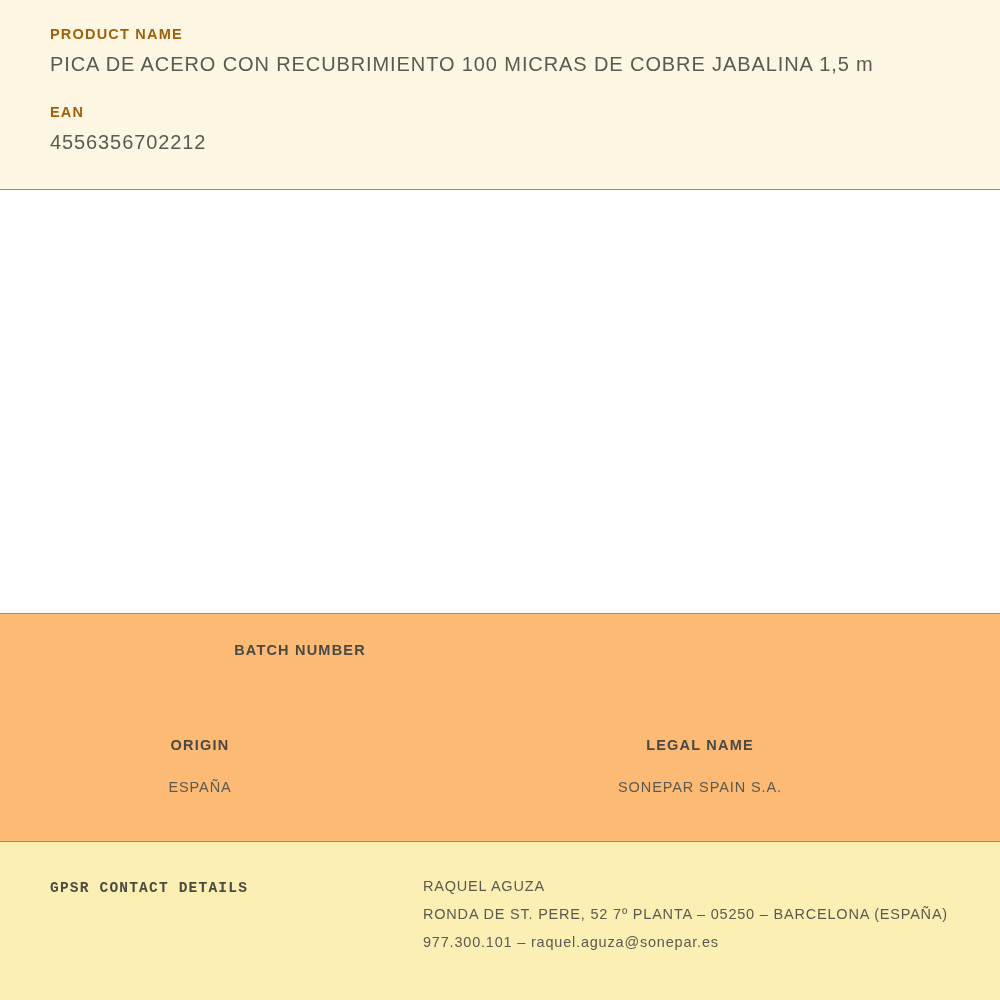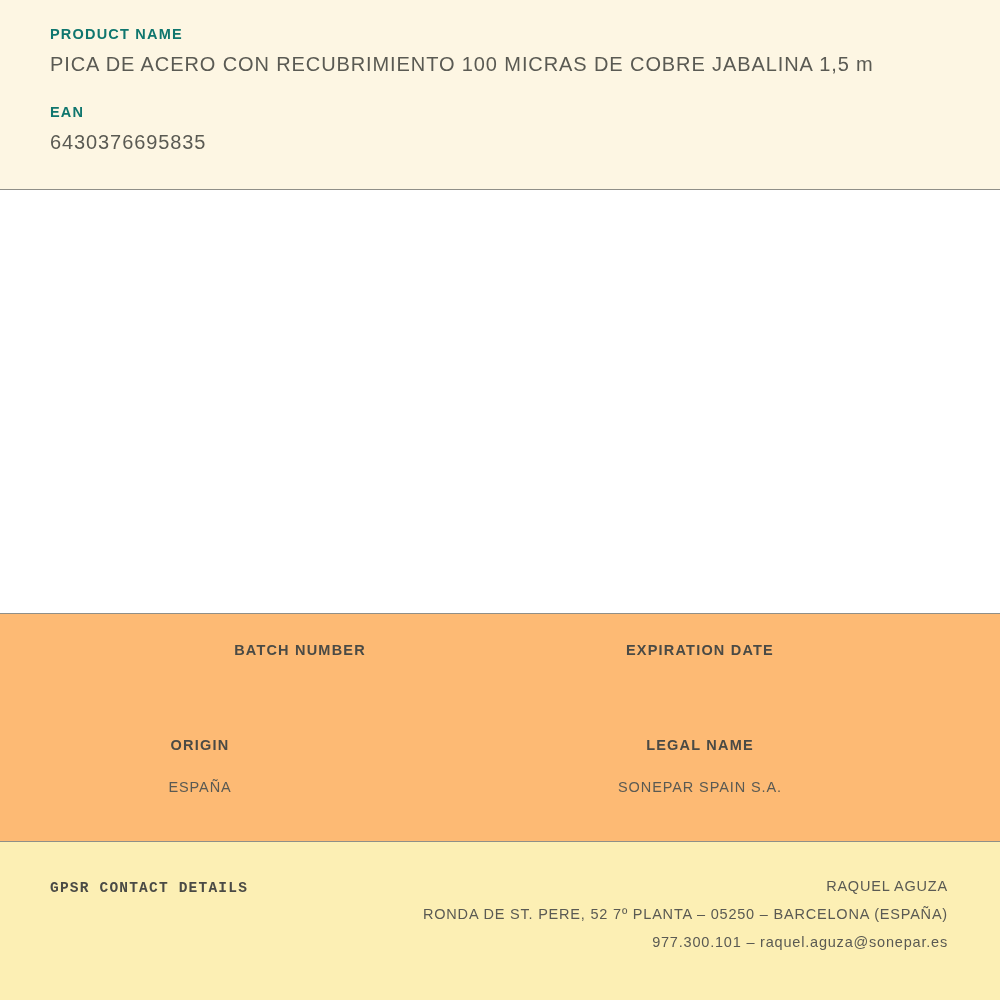--- a/index.html
+++ b/index.html
@@ -27,21 +27,21 @@
     background: #fdf6e3;
     padding: 26px 50px 22px 50px;
     border-bottom: 1px solid #8f8f88;
     box-sizing: border-box;
     height: 190px;
   }
   .field-label {
     font-size: 14.5px;
     font-weight: bold;
     letter-spacing: 1.2px;
-    color: #0f766e;
+    color: #a16207;
     margin: 0 0 11px 0;
   }
   .field-value {
     font-size: 20px;
     letter-spacing: 0.9px;
     color: #5a5a53;
     margin: 0;
   }
   .field-group { margin-bottom: 28px; }
   .field-group:last-child { margin-bottom: 0; }
@@ -101,21 +101,21 @@
   .footer-label {
     font-size: 14.5px;
     font-weight: bold;
     letter-spacing: 1.2px;
     color: #4a4a45;
     margin: 0;
     padding-top: 2px;
     font-family: Liberation Mono, monospace;
   }
   .footer-contact {
-    text-align: right;
+    text-align: left;
   }
   .footer-line {
     font-size: 14.5px;
     letter-spacing: 0.8px;
     color: #5a5a53;
     margin: 0 0 12px 0;
   }
   .footer-line:last-child { margin-bottom: 16px; }
 </style>
 </head>
@@ -123,34 +123,30 @@
 
 <div class="sheet">
 
   <section class="top-block">
     <div class="field-group">
       <p class="field-label">PRODUCT NAME</p>
       <p class="field-value">PICA DE ACERO CON RECUBRIMIENTO 100 MICRAS DE COBRE JABALINA 1,5 m</p>
     </div>
     <div class="field-group">
       <p class="field-label">EAN</p>
-      <p class="field-value">6430376695835</p>
+      <p class="field-value">4556356702212</p>
     </div>
   </section>
 
   <section class="middle-block"></section>
 
   <section class="attr-block">
     <div class="attr-row first">
       <div class="attr-cell first">
         <p class="attr-label">BATCH NUMBER</p>
-        <p class="attr-value"></p>
-      </div>
-      <div class="attr-cell">
-        <p class="attr-label">EXPIRATION DATE</p>
         <p class="attr-value"></p>
       </div>
     </div>
     <div class="attr-row second">
       <div class="attr-cell">
         <p class="attr-label">ORIGIN</p>
         <p class="attr-value">ESPAÑA</p>
       </div>
       <div class="attr-cell first">
         <p class="attr-label">LEGAL NAME</p>

